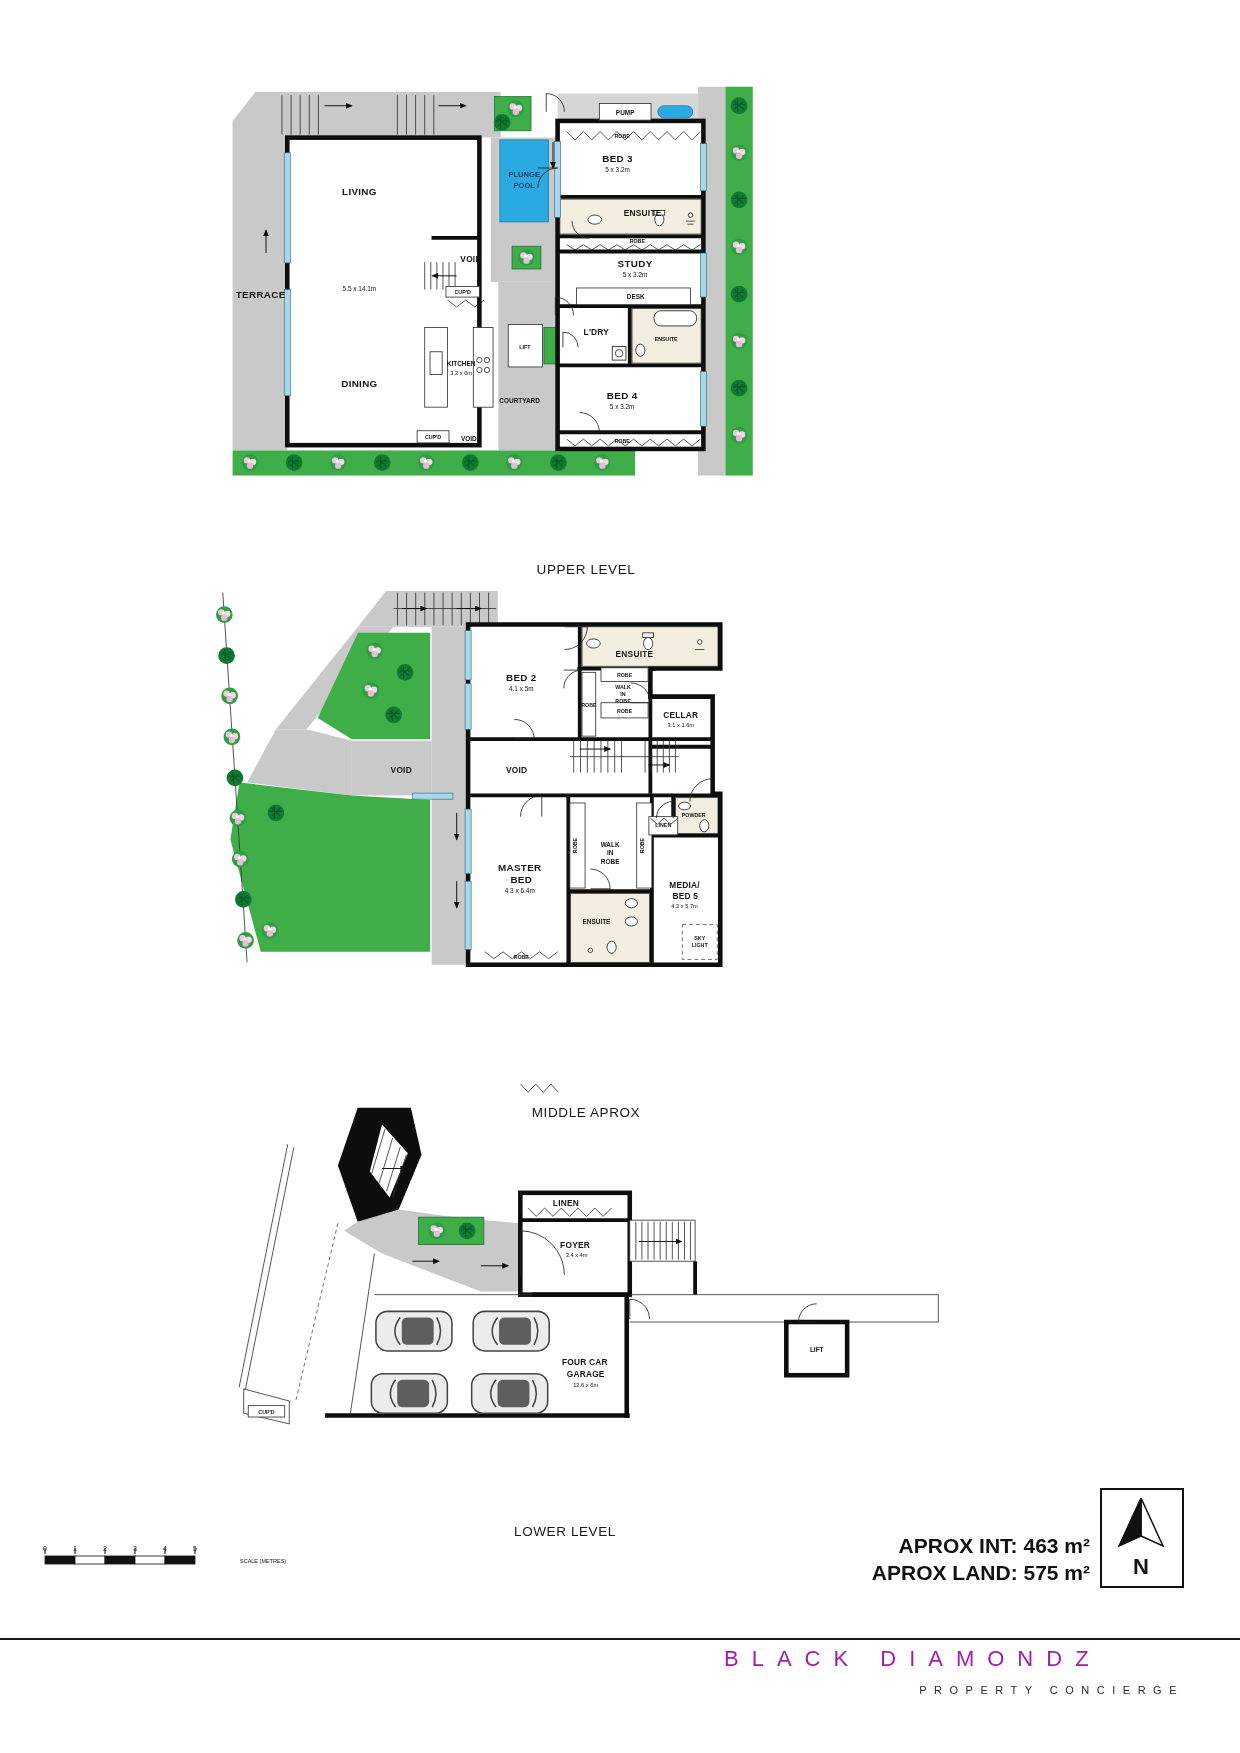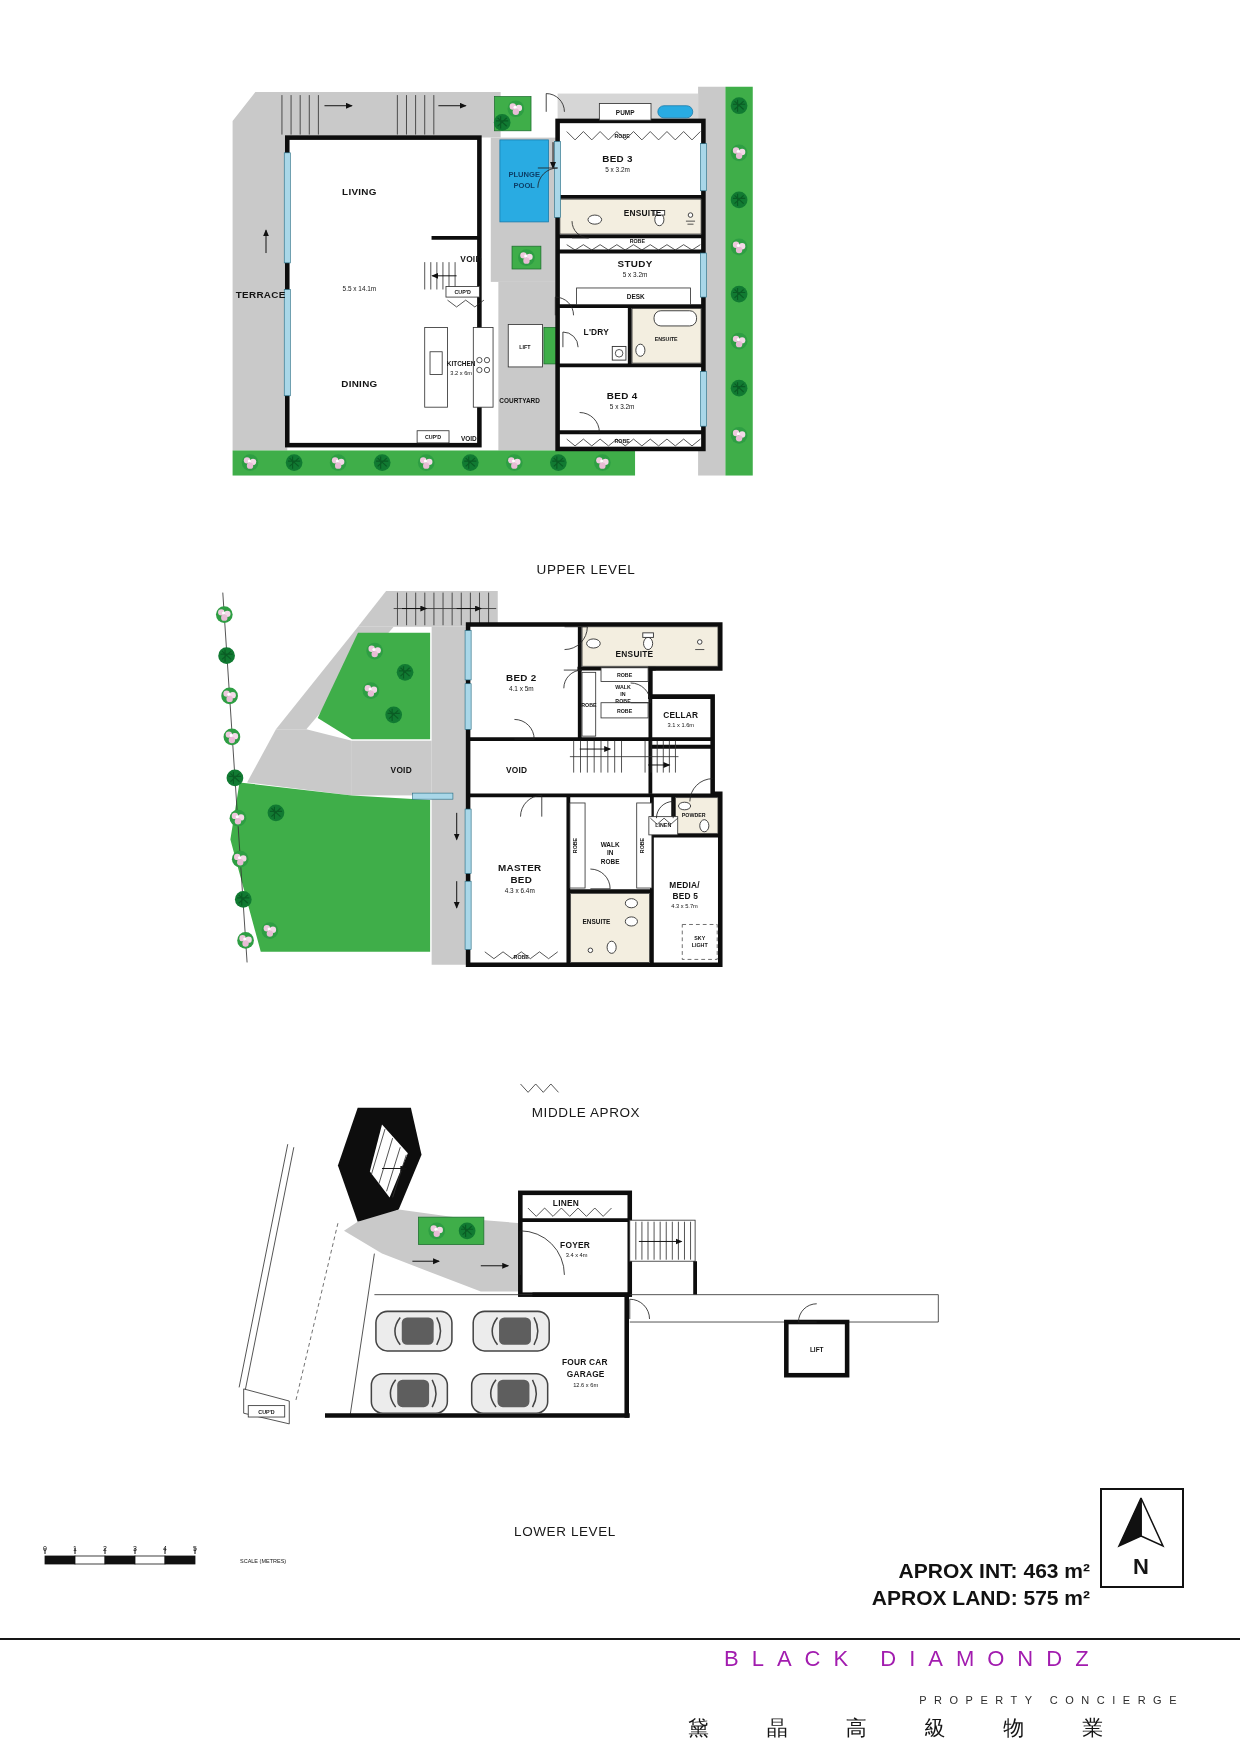--- a/index.html
+++ b/index.html
@@ -30,30 +30,30 @@
   text{font-family:"Liberation Sans",sans-serif;fill:#141414;}
   .L{font-size:13px;font-weight:700;text-anchor:middle;letter-spacing:.4px;}
   .M{font-size:11px;font-weight:700;text-anchor:middle;letter-spacing:.3px;}
   .S{font-size:8.5px;font-weight:700;text-anchor:middle;}
   .XS{font-size:7px;font-weight:700;text-anchor:middle;}
   .D{font-size:8.5px;font-weight:400;text-anchor:middle;}
   .D2{font-size:7.5px;font-weight:400;text-anchor:middle;}
   .PO{font-size:10px;font-weight:700;text-anchor:middle;fill:#0c3f68;}
   
   .aprox{position:absolute;left:760px;top:1532px;width:330px;text-align:right;
-         font-size:21px;font-weight:700;line-height:27px;color:#111;margin-top:25px;}
+         font-size:21px;font-weight:700;line-height:27px;color:#111;}
   .northbox{position:absolute;left:1100px;top:1488px;width:84px;height:100px;
             border:2.5px solid #111;box-sizing:border-box;background:#fff;}
   .disclaimer{position:absolute;left:40px;top:1580px;width:628px;border:1px solid #333;
               padding:5px 9px;font-size:11.5px;line-height:15px;color:#111;box-sizing:border-box;}
   .divider{position:absolute;left:0;top:1638px;width:1240px;height:2px;background:#161616;}
   .address{position:absolute;left:42px;top:1654px;font-size:27px;color:#1b1b1b;letter-spacing:.3px;}
   .logo{position:absolute;left:688px;top:1646px;width:496px;}
   .logo .name{font-size:22px;letter-spacing:13px;color:#a21caf;white-space:nowrap;margin-left:36px;}
-  .logo .sub{font-size:11px;letter-spacing:7.5px;color:#2b2b2b;text-align:right;margin-top:22px;}
+  .logo .sub{font-size:11px;letter-spacing:7.5px;color:#2b2b2b;text-align:right;margin-top:12px;}
   .logo .cn{font-size:21px;letter-spacing:26px;color:#141414;margin-top:8px;white-space:nowrap;}
   .scalebar{position:absolute;left:40px;top:1542px;}
 </style>
 </head>
 <body>
 
 <div class="page">
 
   <svg class="plan" style="left:225px;top:28px" width="710" height="545" viewBox="225 28 935 573">
     <defs>
@@ -444,16 +444,15 @@
     </svg>
   </div>
 
 
   <div class="divider"></div>
 
 
   <div class="logo">
     <div class="name">BLACK DIAMONDZ</div>
     <div class="sub">PROPERTY CONCIERGE</div>
-    <div class="cn">黛 晶 高 級 物 業</div>
   </div>
 
 </div>
 
 </body></html>

